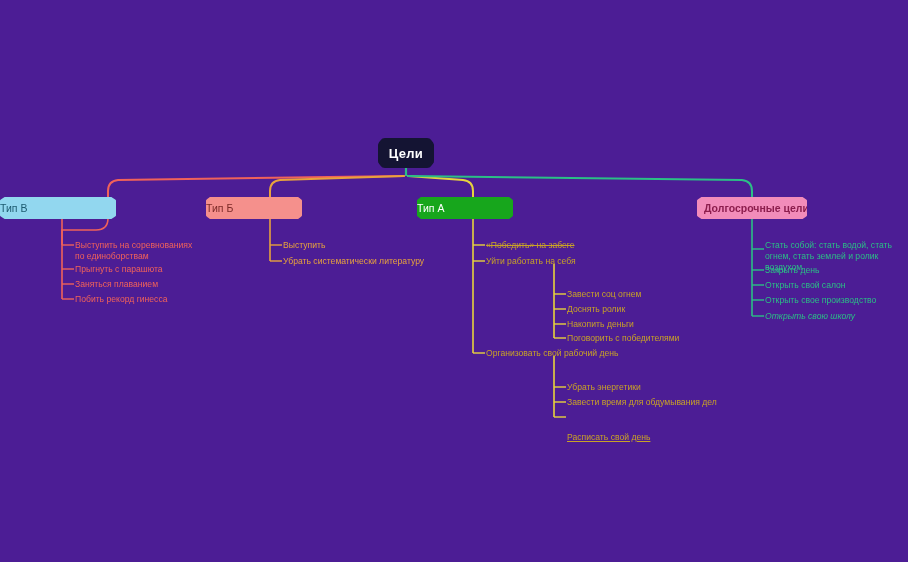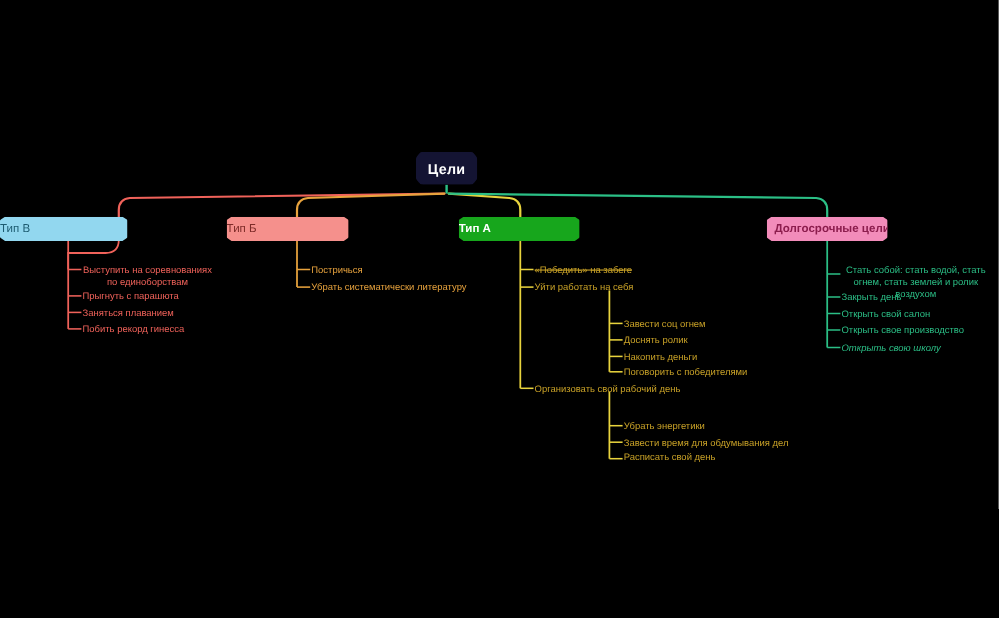--- a/index.html
+++ b/index.html
@@ -8,23 +8,22 @@
     padding: 0;
     background: #ffffff;
   }
   body {
     font-family: "Liberation Sans", "DejaVu Sans", sans-serif;
   }
   #canvas {
     position: relative;
     width: 908px;
     height: 562px;
-    background: #000000;
+    background: #4c1d95;
     overflow: hidden;
-    text-align: center;
   }
   #edges {
     position: absolute;
     left: 0;
     top: 0;
     width: 908px;
     height: 562px;
     pointer-events: none;
   }
 
@@ -57,22 +56,22 @@
     align-items: center;
     font-size: 10.5px;
     box-sizing: border-box;
     -webkit-clip-path: polygon(0% 14%, 4% 0%, 96% 0%, 100% 14%, 100% 86%, 96% 100%, 4% 100%, 0% 86%);
     clip-path: polygon(0% 14%, 4% 0%, 96% 0%, 100% 14%, 100% 86%, 96% 100%, 4% 100%, 0% 86%);
     border-radius: 4px;
     z-index: 4;
     white-space: nowrap;
   }
   .branch-v  { left: 0px;   top: 197px; width: 116px; background: #92d7ef; color: #1d5b70; }
-  .branch-b  { left: 206px; top: 197px; width: 111px; background: #f5908c; color: #7d2b28; }
-  .branch-a  { left: 417px; top: 197px; width: 110px; background: #17a61c; color: #ffffff; font-weight: bold; }
+  .branch-b  { left: 206px; top: 197px; width: 96px; background: #f5908c; color: #7d2b28; }
+  .branch-a  { left: 417px; top: 197px; width: 96px; background: #17a61c; color: #ffffff; }
   .branch-l  { left: 697px; top: 197px; width: 110px; background: #f28cba;
                color: #8c1d4d; font-weight: bold; padding-left: 7px; }
 
   
   .leaf {
     position: absolute;
     font-size: 8.6px;
     line-height: 11px;
     white-space: nowrap;
     z-index: 3;
@@ -157,35 +156,35 @@
 
   <div class="branch-node branch-l">
     <span>Долгосрочные цели</span>
   </div>
 
   <div class="leaf wrap c-red" style="left:75px; top:240px; width:118px;">Выступить на соревнованиях по единоборствам</div>
   <div class="leaf c-red" style="left:75px; top:264px;">Прыгнуть с парашюта</div>
   <div class="leaf c-red" style="left:75px; top:279px;">Заняться плаванием</div>
   <div class="leaf c-red" style="left:75px; top:294px;">Побить рекорд гинесса</div>
 
-  <div class="leaf c-orange" style="left:283px; top:240px;">Постричься</div>
+  <div class="leaf c-orange" style="left:283px; top:240px;">Выступить</div>
   <div class="leaf c-orange" style="left:283px; top:256px;">Убрать систематически литературу</div>
 
   <div class="leaf c-yellow done" style="left:486px; top:240px;">«Победить» на забеге</div>
   <div class="leaf c-yellow" style="left:486px; top:256px;">Уйти работать на себя</div>
   <div class="leaf c-yellow" style="left:486px; top:348px;">Организовать свой рабочий день</div>
 
   <div class="leaf c-yellow" style="left:567px; top:289px;">Завести соц огнем</div>
   <div class="leaf c-yellow" style="left:567px; top:304px;">Доснять ролик</div>
   <div class="leaf c-yellow" style="left:567px; top:319px;">Накопить деньги</div>
   <div class="leaf c-yellow" style="left:567px; top:333px;">Поговорить с победителями</div>
 
   <div class="leaf c-yellow" style="left:567px; top:382px;">Убрать энергетики</div>
   <div class="leaf c-yellow" style="left:567px; top:397px;">Завести время для обдумывания дел</div>
-  <div class="leaf c-yellow" style="left:567px; top:410px;">Расписать свой день</div>
+  <div class="leaf c-yellow" style="left:567px; top:432px;text-decoration:underline;">Расписать свой день</div>
 
   <div class="leaf wrap c-green" style="left:765px; top:240px; width:135px;">Стать собой: стать водой, стать огнем, стать землей и ролик воздухом</div>
   <div class="leaf c-green" style="left:765px; top:265px;">Закрыть день</div>
   <div class="leaf c-green" style="left:765px; top:280px;">Открыть свой салон</div>
   <div class="leaf c-green" style="left:765px; top:295px;">Открыть свое производство</div>
   <div class="leaf c-green" style="left:765px; top:311px;font-style:italic;">Открыть свою школу</div>
 
 </div>
 
 </body></html>

